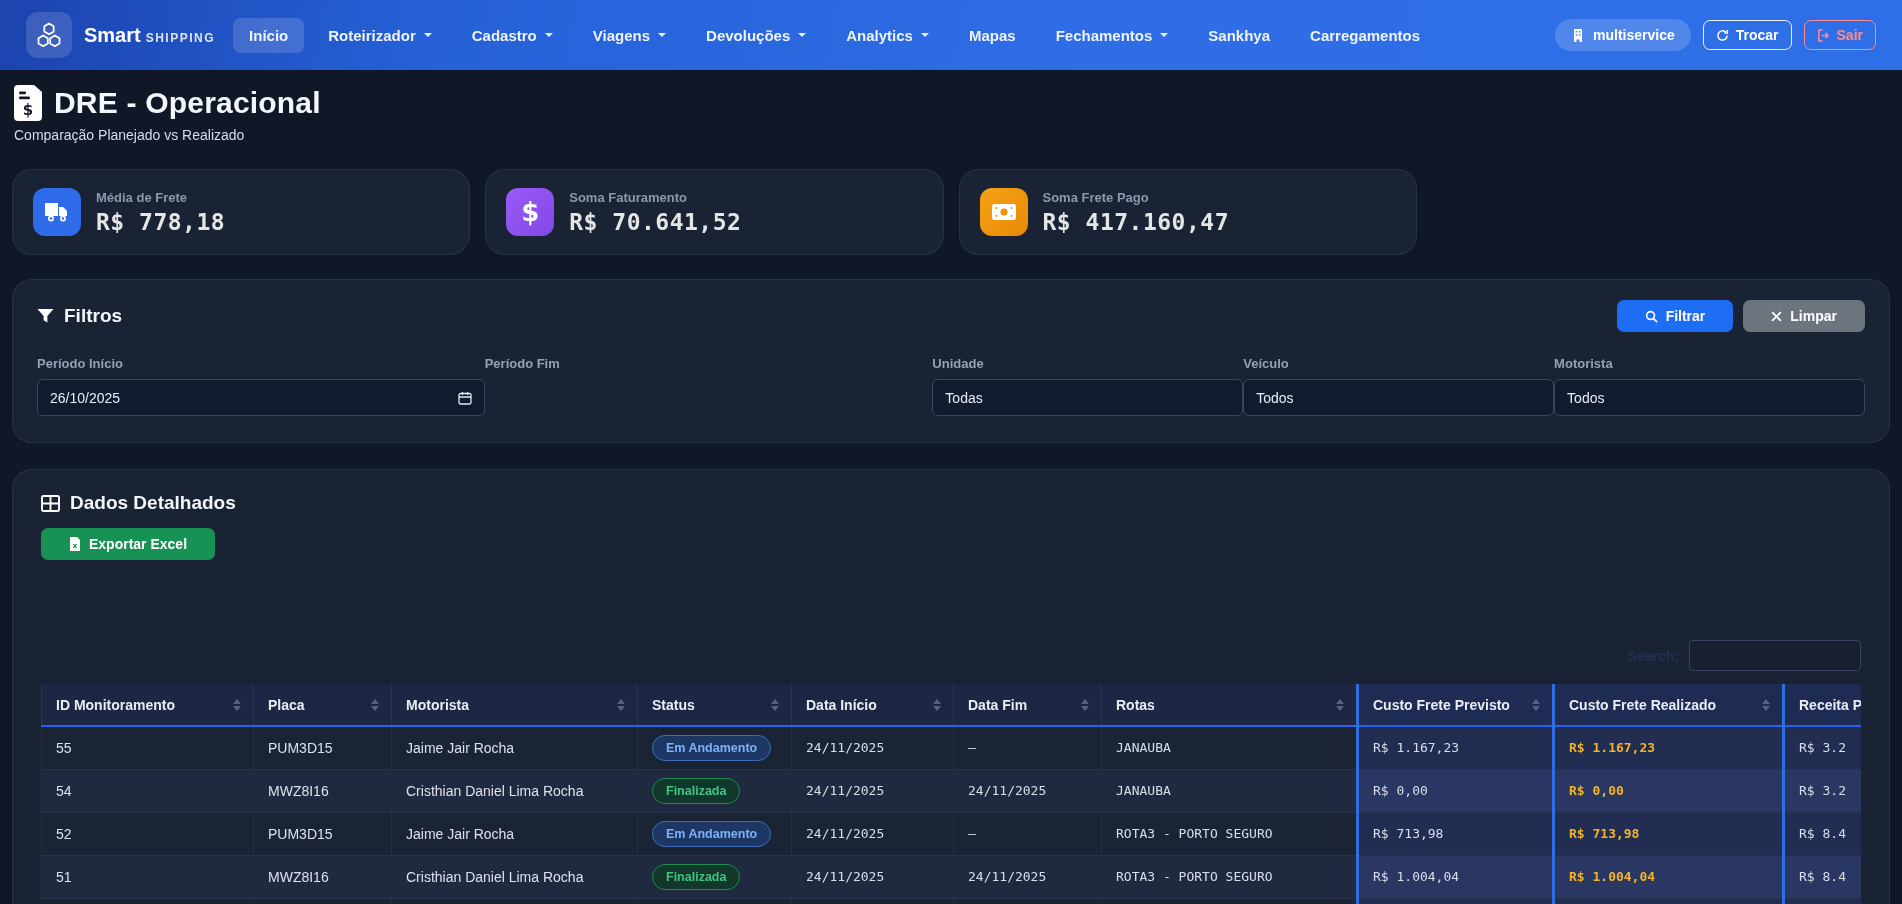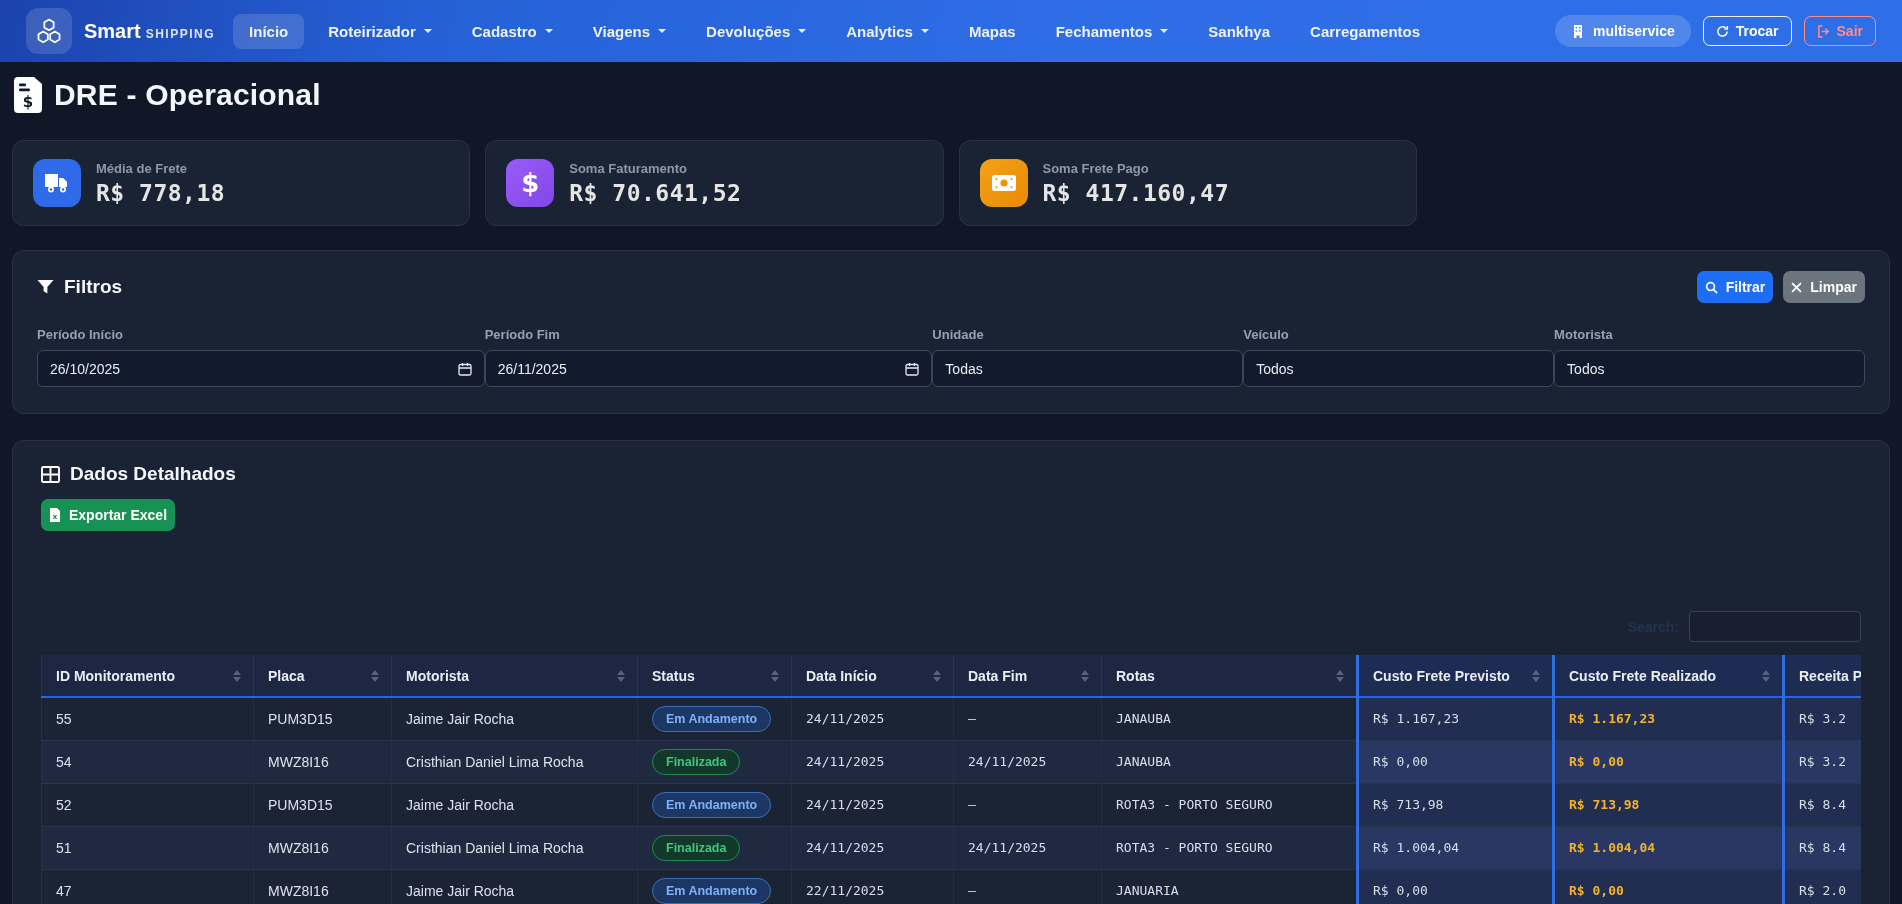--- a/index.html
+++ b/index.html
@@ -1,20 +1,20 @@
 <!DOCTYPE html>
 <html><head>
 <meta charset="utf-8">
 <style>
   * { margin:0; padding:0; box-sizing:border-box; }
   html,body { width:1902px; height:904px; overflow:hidden; background:#101828;
               font-family:"Liberation Sans",sans-serif; color:#e8ecf4; }
 
   
-  .navbar { height:62px; display:flex; align-items:center; padding:0 26px;
+  .navbar { height:70px; display:flex; align-items:center; padding:0 26px;
             background:linear-gradient(100deg,#1c43ae 0%,#2560d6 22%,#2e6de6 55%,#2e6fe8 100%); }
   .brand { display:flex; align-items:center; gap:12px; }
   .brand-tile { width:46px; height:46px; border-radius:12px; background:rgba(255,255,255,.14);
                 display:flex; align-items:center; justify-content:center; }
   .brand-name { font-size:20px; font-weight:700; color:#fff; }
   .brand-suffix { font-size:12px; font-weight:600; letter-spacing:1.5px; color:rgba(255,255,255,.85); margin-left:5px; }
   .nav-items { display:flex; align-items:center; gap:8px; list-style:none; margin-left:18px; }
   .nav-link { display:inline-flex; align-items:center; padding:9px 16px; border-radius:8px;
               color:#eef3fb; font-size:15px; font-weight:600; text-decoration:none; white-space:nowrap; cursor:pointer; }
   .nav-link.active { background:rgba(255,255,255,.15); }
@@ -30,41 +30,41 @@
   .btn-outline.danger { border-color:#ff8c8c; color:#ff8c8c; }
 
   
   .container { padding:0 12px; }
   .page-head { padding-top:14px; }
   .page-title-row { display:flex; align-items:center; gap:10px; }
   h1 { font-size:30px; font-weight:700; color:#f3f6fb; letter-spacing:.2px; }
   .page-subtitle { font-size:14px; color:#d6dce8; margin-top:5px; margin-left:2px; }
 
   
-  .card { background:#1a2334; border:1px solid rgba(255,255,255,.07); border-radius:12px; }
+  .card { background:#1a2334; border:1px solid rgba(255,255,255,.07); border-radius:20px; }
   .stats { display:grid; grid-template-columns:repeat(4,1fr); gap:15px; margin-top:26px; }
   .stat-card { display:flex; align-items:center; gap:15px; padding:18px 20px; }
   .stat-icon { width:48px; height:48px; border-radius:12px; flex:0 0 48px;
                display:flex; align-items:center; justify-content:center; }
   .tile-blue   { background:#2f6be8; }
   .tile-green  { background:#16a567; }
   .tile-purple { background:linear-gradient(135deg,#9a5cf8,#8247e5); }
   .tile-orange { background:linear-gradient(135deg,#f5a216,#e88a05); }
   .stat-label { font-size:13px; font-weight:600; color:#8d98ac; }
   .stat-value { font-family:"DejaVu Sans Mono",monospace; font-size:23px; font-weight:700;
                 color:#e5e5e5; margin-top:4px; letter-spacing:.5px; }
   .dollar-glyph { font-size:26px; font-weight:700; color:#fff; font-family:"DejaVu Sans",sans-serif; }
 
   
   .filters-card { margin-top:24px; padding:20px 24px 26px; }
   .filters-head { display:flex; align-items:center; justify-content:space-between; }
   .section-title { display:flex; align-items:center; gap:10px; font-size:19px; font-weight:700; color:#f3f6fb; }
   .filters-actions { display:flex; gap:10px; }
   .btn { display:inline-flex; align-items:center; gap:8px; border:none; border-radius:7px; cursor:pointer;
-         padding:8px 8px; font-size:14px; font-weight:600; color:#fff; font-family:inherit; }
+         padding:8px 28px; font-size:14px; font-weight:600; color:#fff; font-family:inherit; }
   .btn-primary { background:#1e6ef5; }
   .btn-gray { background:#6c757d; }
   .btn-green { background:#189254; }
   .filter-fields { display:grid; grid-template-columns:1.44fr 1.44fr 1fr 1fr 1fr; margin-top:24px; }
   .field-label { display:block; font-size:13px; font-weight:600; color:#96a0b4; margin-bottom:8px; }
   .input { height:37px; background:#121b2d; border:1px solid #3c465e; border-radius:6px;
            display:flex; align-items:center; justify-content:space-between;
            padding:0 12px; font-size:14px; color:#e8ecf4; cursor:pointer; }
 
   
@@ -174,20 +174,21 @@
   <header class="page-head">
     <div class="page-title-row">
       <svg width="32" height="38" viewBox="0 0 32 36">
         <path d="M6 0h16l8 7v25a4 4 0 0 1-4 4H6a4 4 0 0 1-4-4V4a4 4 0 0 1 4-4z" fill="#fff"></path>
         <rect x="7" y="6.5" width="7" height="2.8" rx="1.2" fill="#101828"></rect>
         <rect x="7" y="11.5" width="11" height="2.8" rx="1.2" fill="#101828"></rect>
         <text x="16" y="29.5" font-size="15" font-weight="bold" fill="#101828" text-anchor="middle" font-family="DejaVu Sans, sans-serif">$</text>
       </svg>
       <h1>DRE - Operacional</h1>
     </div>
+    <div class="page-subtitle">Comparação Planejado vs Realizado</div>
   </header>
 
   <section class="stats">
     <div class="card stat-card">
       <span class="stat-icon tile-blue">
         <svg width="26" height="22" viewBox="0 0 26 22">
           <path d="M1 2h13v13H1z" fill="#fff"></path>
             <path d="M15 6h4.2L23 10v5h-8z" fill="#fff"></path>
           <circle cx="7" cy="17.5" r="3" fill="#fff"></circle>
             <circle cx="7" cy="17.5" r="1.3" fill="#2f6be8"></circle>
@@ -257,27 +258,20 @@
         <div class="input">
           <span>26/10/2025</span>
           <svg width="14" height="14" viewBox="0 0 14 14" fill="none" stroke="#e6eaf2" stroke-width="1.3">
               <rect x="1" y="2.5" width="12" height="10.5" rx="1.5"></rect>
               <path d="M1 6h12M4.5 1v3M9.5 1v3"></path>
             </svg>
         </div>
       </div>
       <div>
         <label class="field-label">Período Fim</label>
-        <div class="input">
-          <span>26/11/2025</span>
-          <svg width="14" height="14" viewBox="0 0 14 14" fill="none" stroke="#e6eaf2" stroke-width="1.3">
-              <rect x="1" y="2.5" width="12" height="10.5" rx="1.5"></rect>
-              <path d="M1 6h12M4.5 1v3M9.5 1v3"></path>
-            </svg>
-        </div>
       </div>
       <div>
         <label class="field-label">Unidade</label>
         <div class="input">
             <span>Todas</span>
           </div>
       </div>
       <div>
         <label class="field-label">Veículo</label>
         <div class="input">

